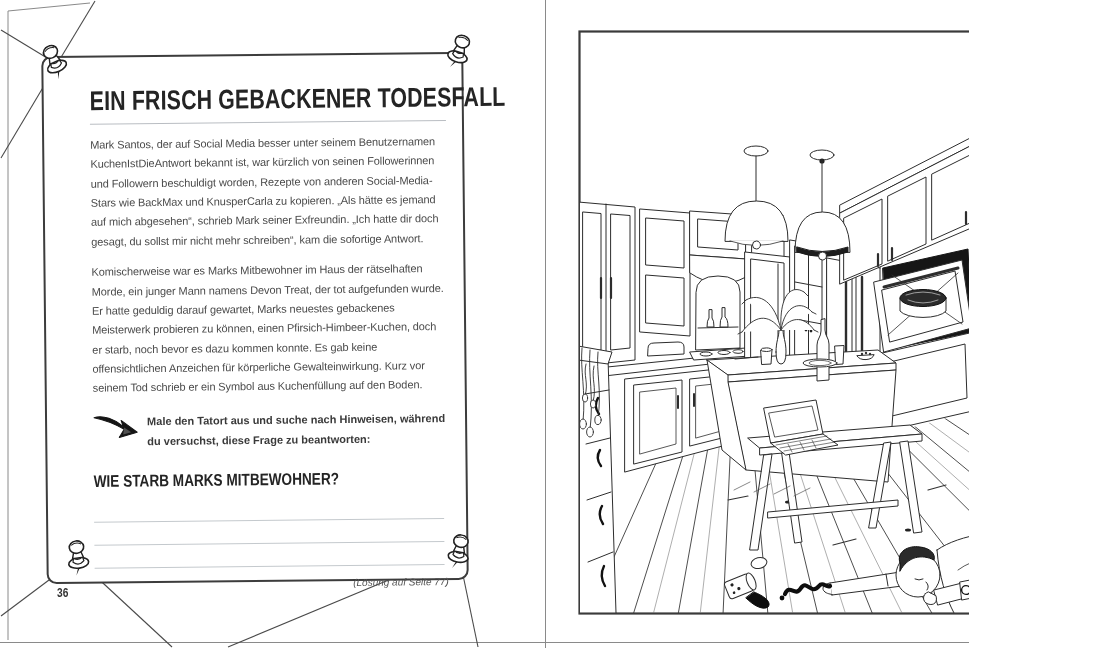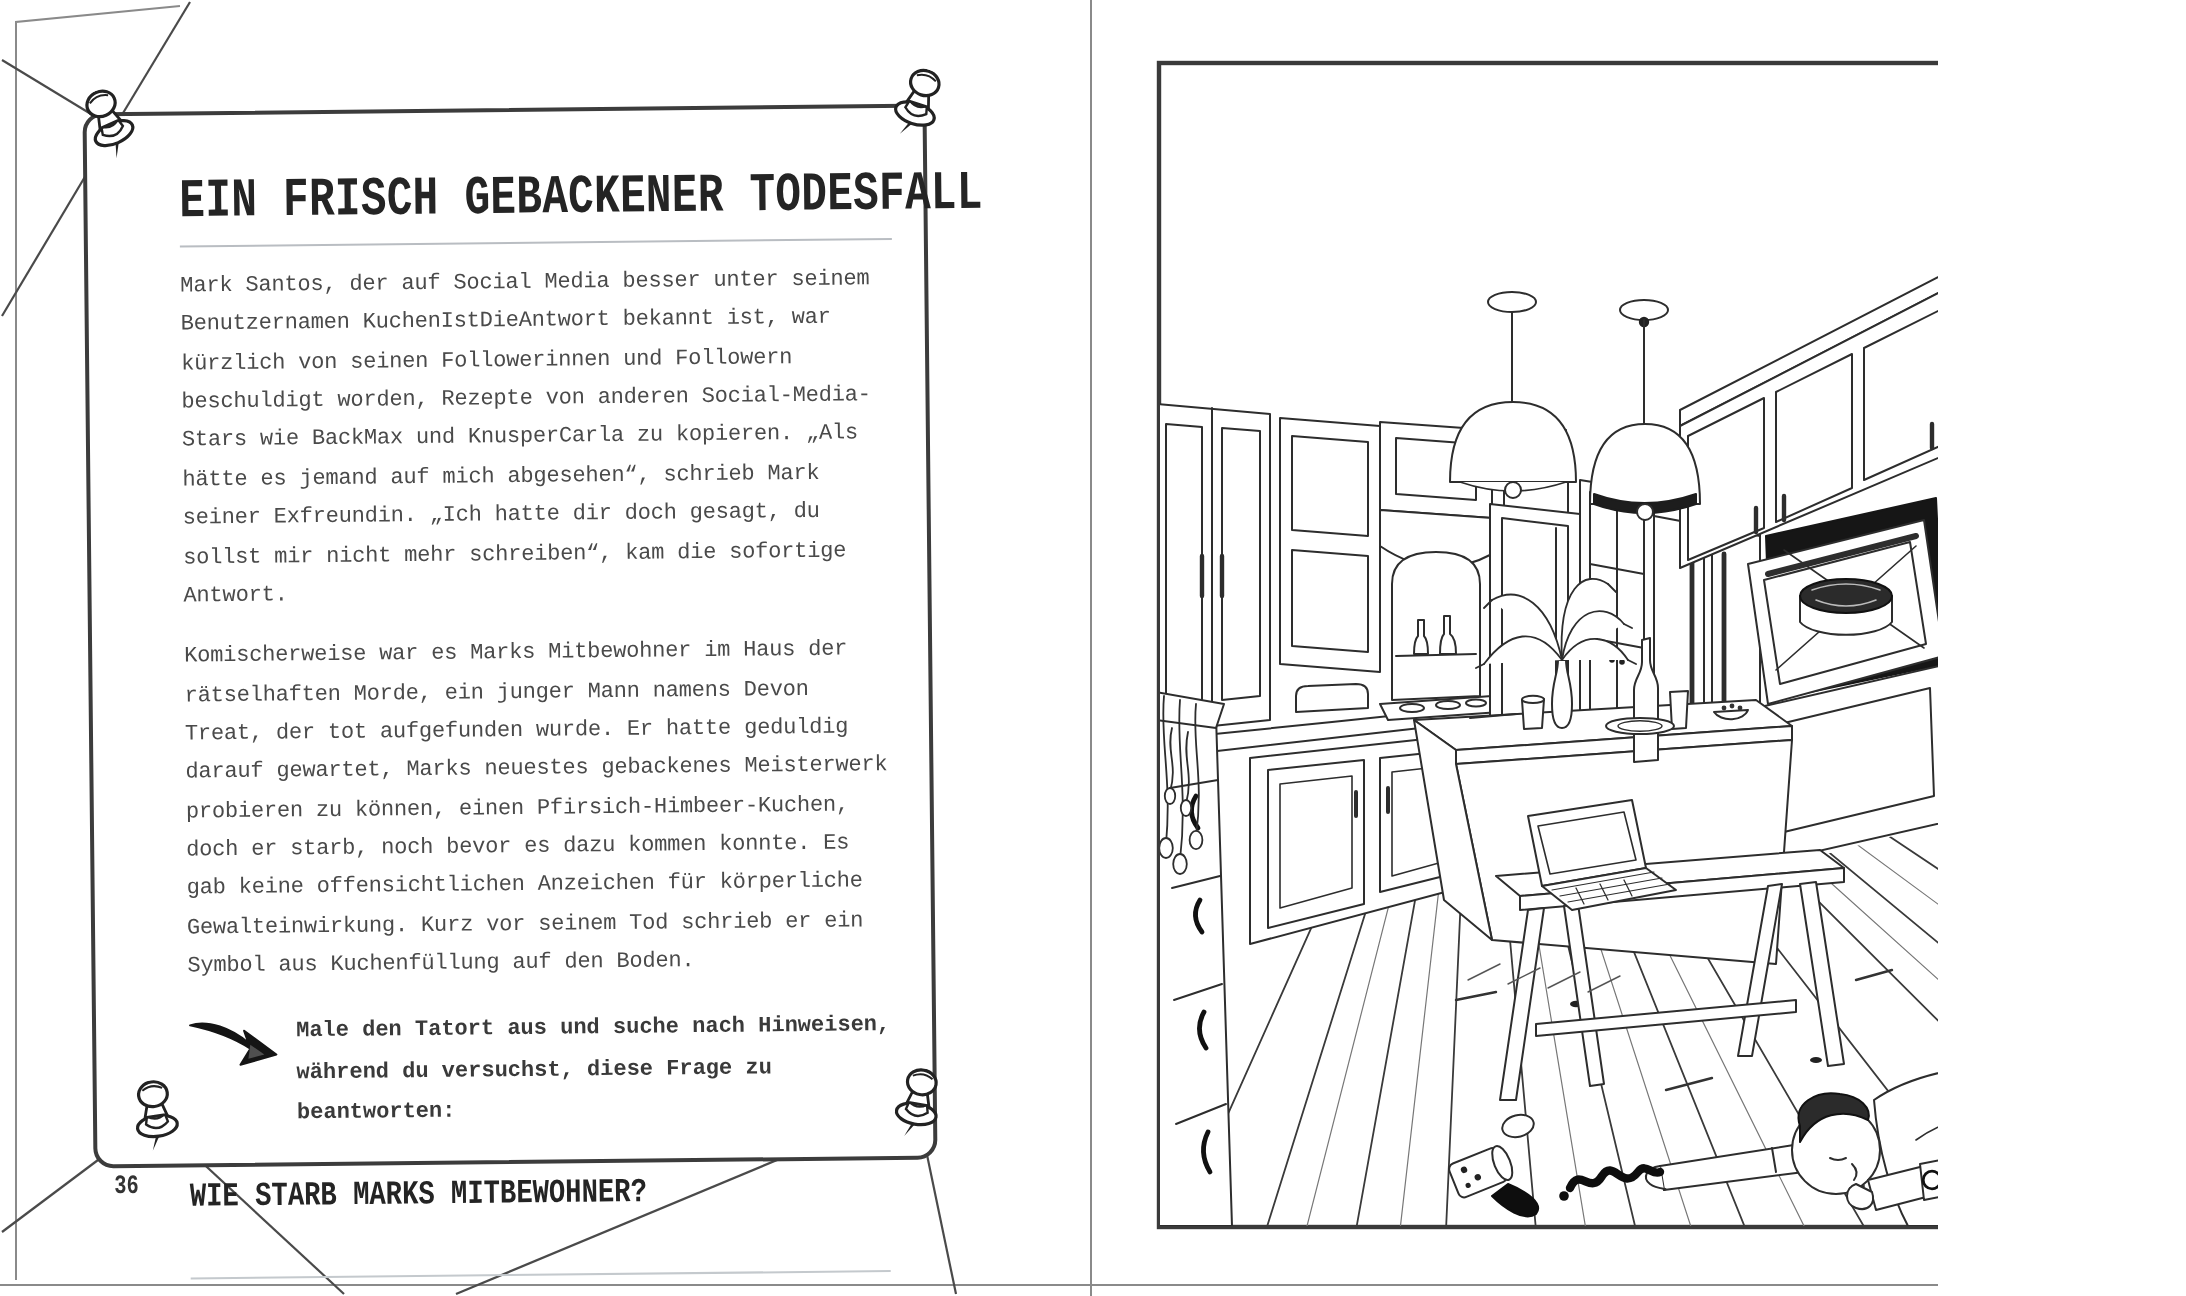--- a/index.html
+++ b/index.html
@@ -1,17 +1,17 @@
 <!DOCTYPE html>
 <html><head>
 <meta charset="utf-8">
 <style>
   html,body{margin:0;padding:0;background:#ffffff;}
   .spread{position:relative;width:969px;height:648px;background:#fff;overflow:hidden;
-          font-family:Liberation Mono, monospace;color:#3d3d3d;}
+          font-family:Liberation Sans, sans-serif;color:#3d3d3d;}
   svg{display:block;}
   .overlay{position:absolute;left:0;top:0;width:1093px;height:648px;pointer-events:none;}
 
   
   .left-page{position:absolute;left:0;top:0;width:545px;height:648px;}
   .note-paper{position:absolute;left:44px;top:54px;width:422px;height:528px;
               background:#fff;border:2px solid #3c3c3c;border-radius:10px;
               transform:rotate(-0.6deg);box-sizing:border-box;
               padding:28px 16px 0 46px;}
   .note-title{margin:0;font-size:26px;font-weight:700;color:#242424;letter-spacing:0.2px;

